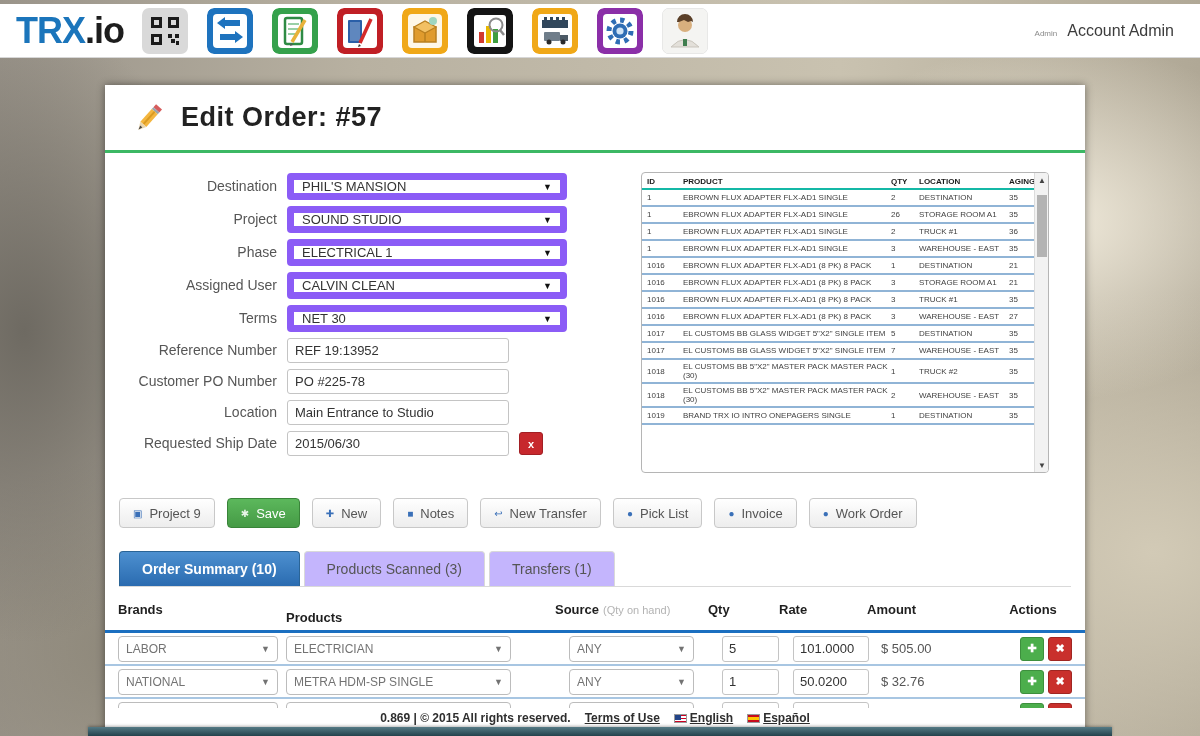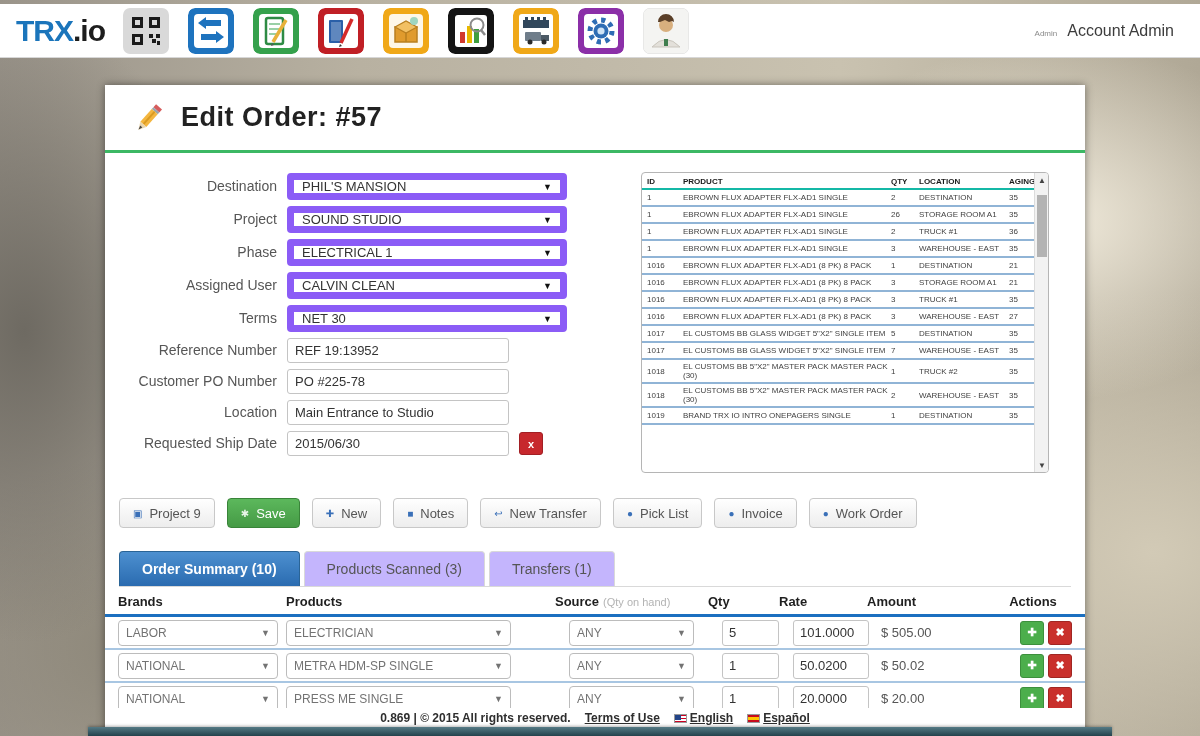--- a/index.html
+++ b/index.html
@@ -11,21 +11,21 @@
       radial-gradient(500px 400px at 96% 75%, #d2cab6 0%, rgba(210,202,182,0) 65%),
       radial-gradient(340px 520px at 2% 45%, #6e6a62 0%, rgba(110,106,98,0) 60%),
       radial-gradient(420px 320px at 12% 88%, #8c8678 0%, rgba(140,134,120,0) 60%),
       radial-gradient(300px 200px at 55% 95%, #a39b88 0%, rgba(163,155,136,0) 70%),
       linear-gradient(90deg, #9a948a, #b8b1a1 30%, #c9c2b0 70%, #b0a896);
   }
 
   
   .navbar { position:absolute; top:4px; left:0; right:0; height:54px; background:#fff;
             display:flex; align-items:center; padding:0 14px 0 16px; border-bottom:1px solid #d7d7d7; }
-  .logo { font-size:30px; font-weight:bold; letter-spacing:-1px; margin-right:18px; cursor:pointer; }
+  .logo { font-size:36px; font-weight:bold; letter-spacing:-1px; margin-right:18px; cursor:pointer; }
   .logo .t1 { color:#1b75bb; } .logo .t2 { color:#1d1d1d; }
   .nav-icons { display:flex; gap:19px; align-items:center; }
   .nav-ic { width:46px; height:46px; border-radius:7px; display:block; cursor:pointer; }
   .nav-spacer { flex:1; }
   .account-wrap { display:flex; align-items:baseline; gap:10px; padding-right:12px; }
   .account-small { font-size:8px; color:#8a8a8a; }
   .account-name { font-size:16px; color:#3c3c3c; }
 
   
   .card { position:absolute; left:105px; top:85px; width:980px; bottom:0; background:#fff;
@@ -85,21 +85,21 @@
   
   .sum { position:absolute; left:0; top:503px; width:980px; }
   .sum-head { display:flex; align-items:center; padding:6px 13px 5px 13px; font-size:13px;
               font-weight:bold; color:#1f1f1f; border-bottom:3px solid #1b6fc0; }
   .sum-head .qoh { font-weight:normal; font-size:11px; color:#b3b3b3; margin-left:4px; }
   .sum-row { display:flex; align-items:center; padding:3px 13px; height:33px; border-bottom:2px solid #a8c6e2; }
   .c-brand { width:160px; } .c-prod { width:225px; margin-left:8px; } .c-src { width:125px; margin-left:58px; }
   .c-qty { width:57px; margin-left:28px; } .c-rate { width:76px; margin-left:14px; }
   .c-amt { width:110px; margin-left:12px; font-size:13px; color:#555; }
   .c-act { margin-left:auto; width:78px; display:flex; gap:4px; justify-content:flex-end; }
-  .h-brand { width:160px; } .h-prod { width:225px; margin-left:8px; } .h-src { width:125px; margin-left:44px; }
+  .h-brand { width:160px; } .h-prod { width:225px; margin-left:8px;margin-top:16px; } .h-src { width:125px; margin-left:44px; }
   .h-qty { width:57px; margin-left:28px; } .h-rate { width:76px; margin-left:14px; }
   .h-amt { width:110px; margin-left:12px; } .h-act { margin-left:auto; width:78px; text-align:center; }
   .sselect { height:26px; border:1px solid #bcbcbc; border-radius:4px; background:#fff; display:flex;
              align-items:center; justify-content:space-between; padding:0 7px; font-size:12px; color:#737373;
              cursor:pointer; }
   .sinput { width:100%; height:26px; border:1px solid #c4c4c4; border-radius:3px; padding:0 6px;
             font-size:13px; color:#333; font-family:"Liberation Sans", sans-serif; }
   .mini-btn { width:24px; height:24px; border-radius:3px; display:flex; align-items:center;
               justify-content:center; color:#fff; font-size:11px; font-weight:bold; cursor:pointer; }
   .mini-btn.add { background:#4cae4c; border:1px solid #3d8f3d; }
@@ -497,21 +497,21 @@
           <div class="sselect c-prod">
             <span>METRA HDM-SP SINGLE</span>
             <span class="caret" style="font-size:9px">▼</span>
           </div>
           <div class="sselect c-src">
             <span>ANY</span>
             <span class="caret" style="font-size:9px">▼</span>
           </div>
           <div class="c-qty"><input class="sinput" value="1" style=""></div>
           <div class="c-rate"><input class="sinput" value="50.0200" style=""></div>
-          <div class="c-amt">$ 50.02</div>
+          <div class="c-amt">$ 32.76</div>
           <div class="c-act">
             <div class="mini-btn add">
               <span>✚</span>
             </div>
             <div class="mini-btn del">
               <span>✖</span>
             </div>
           </div>
         </div>
 

